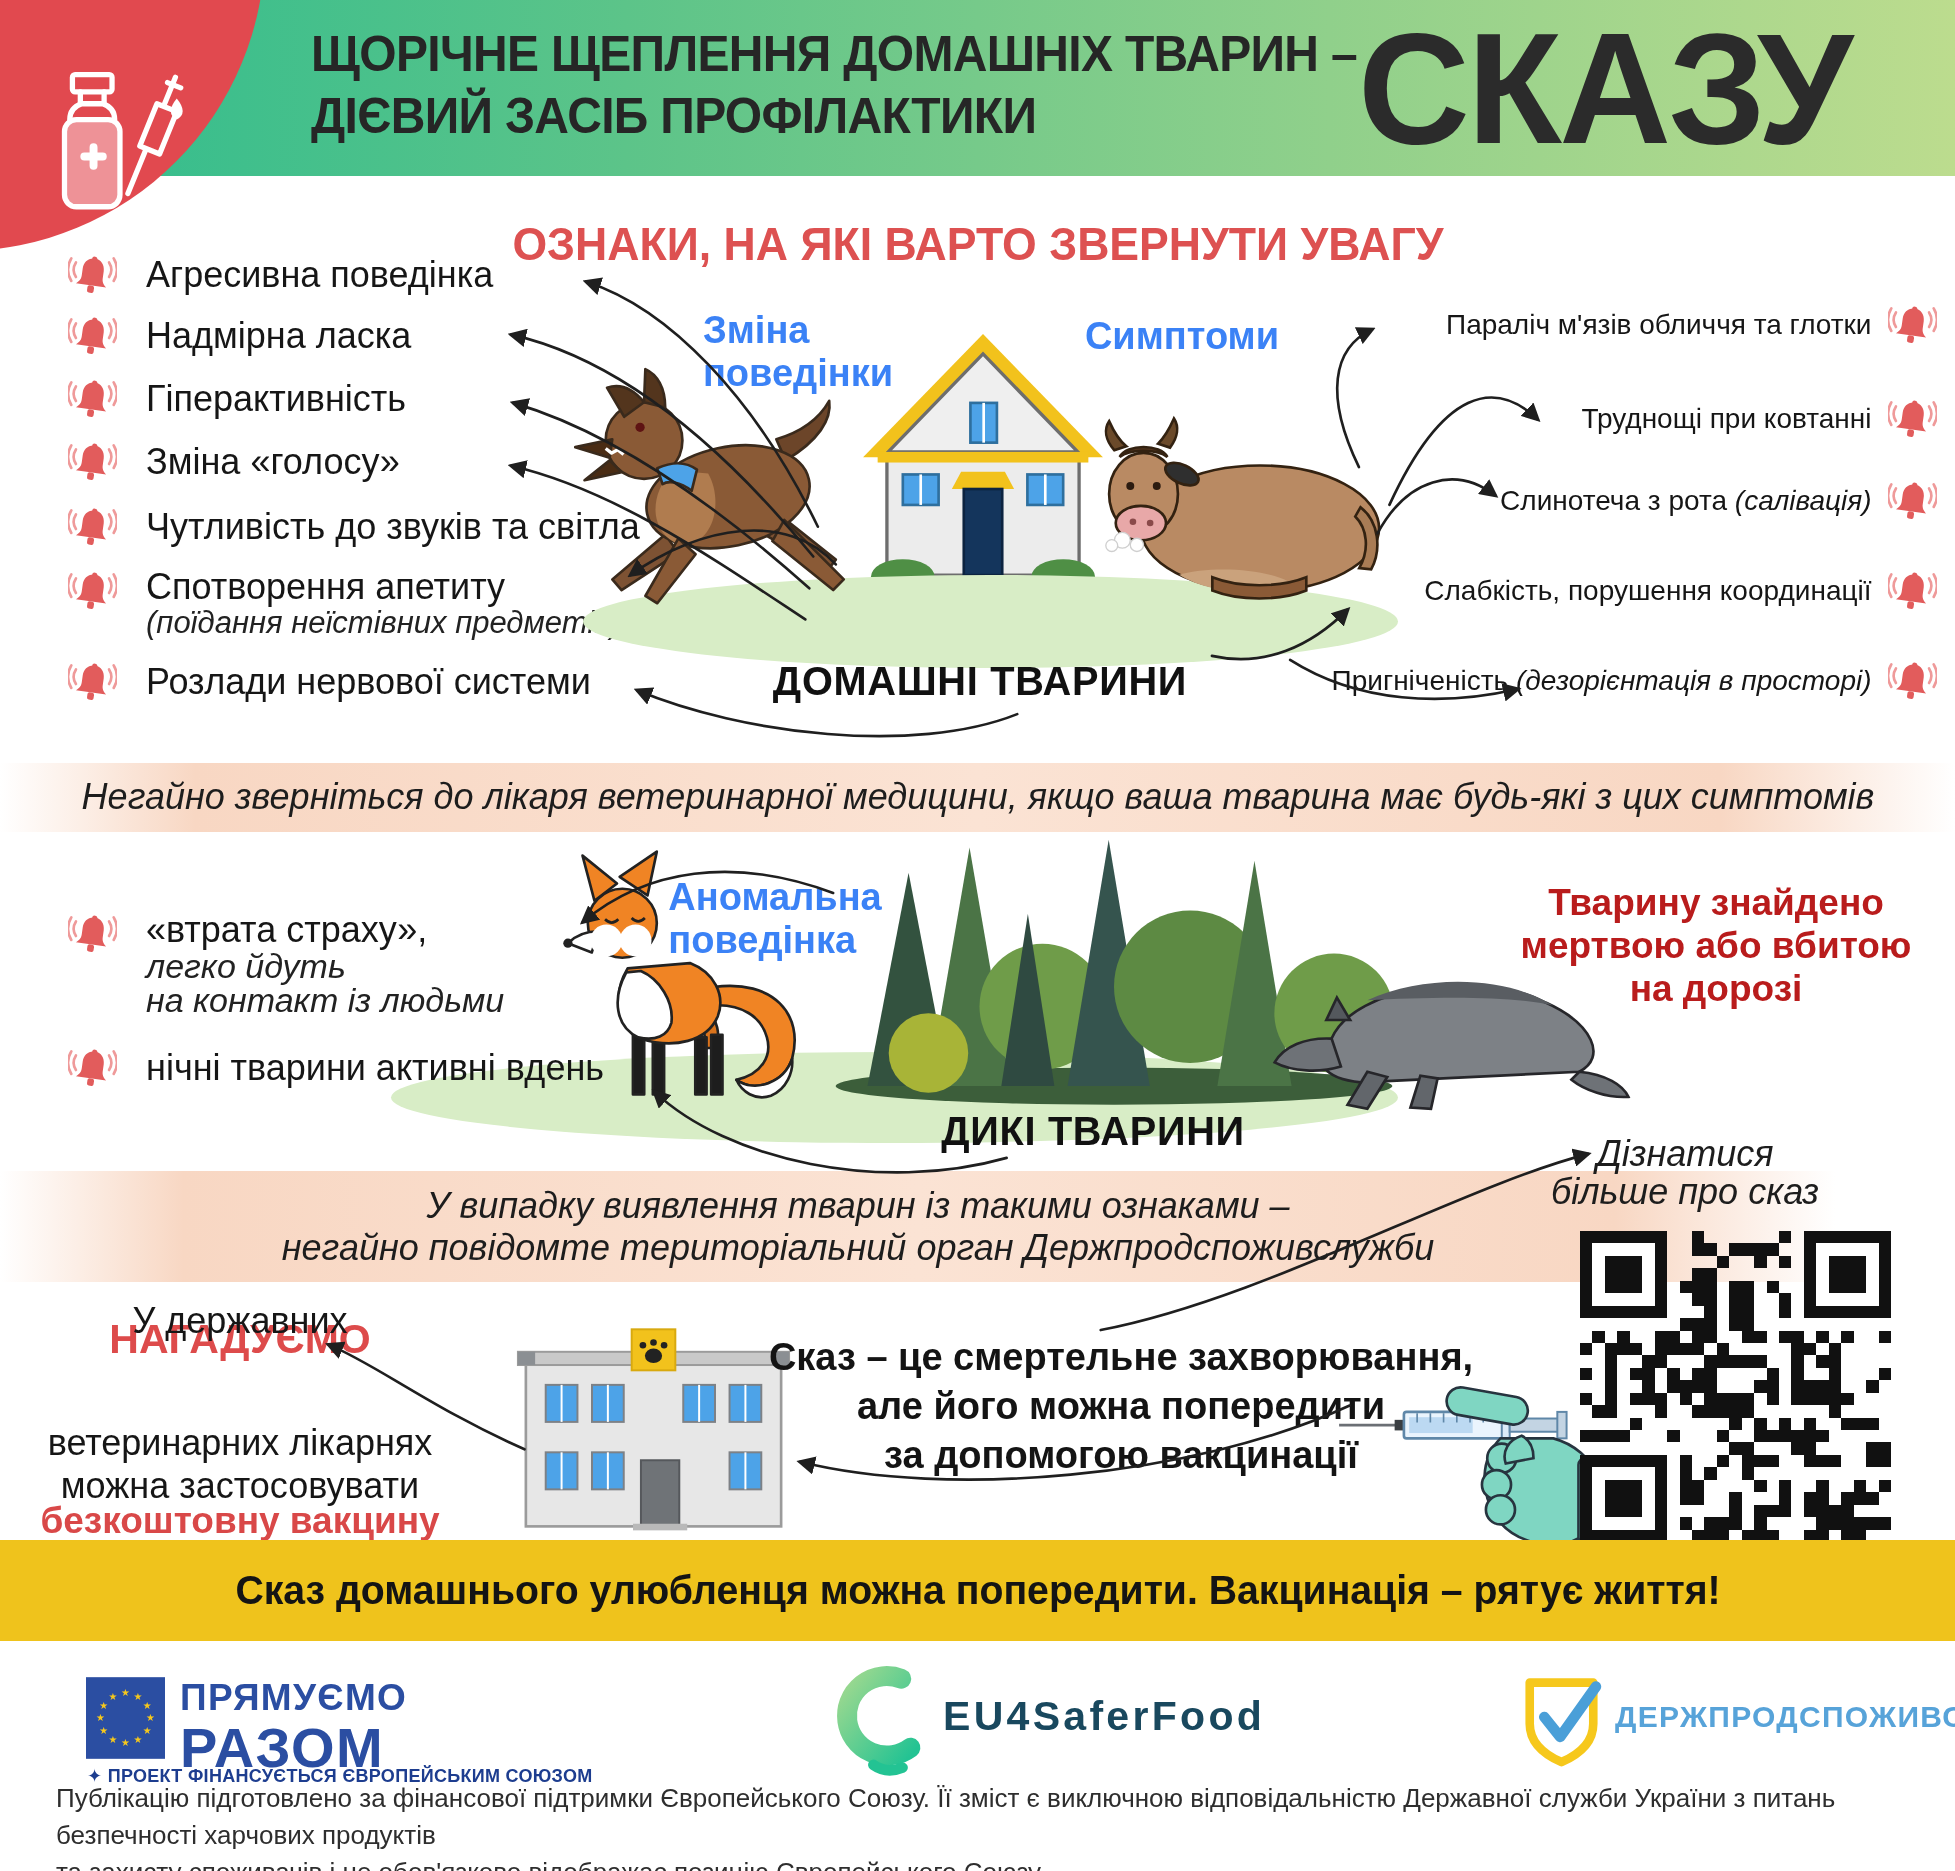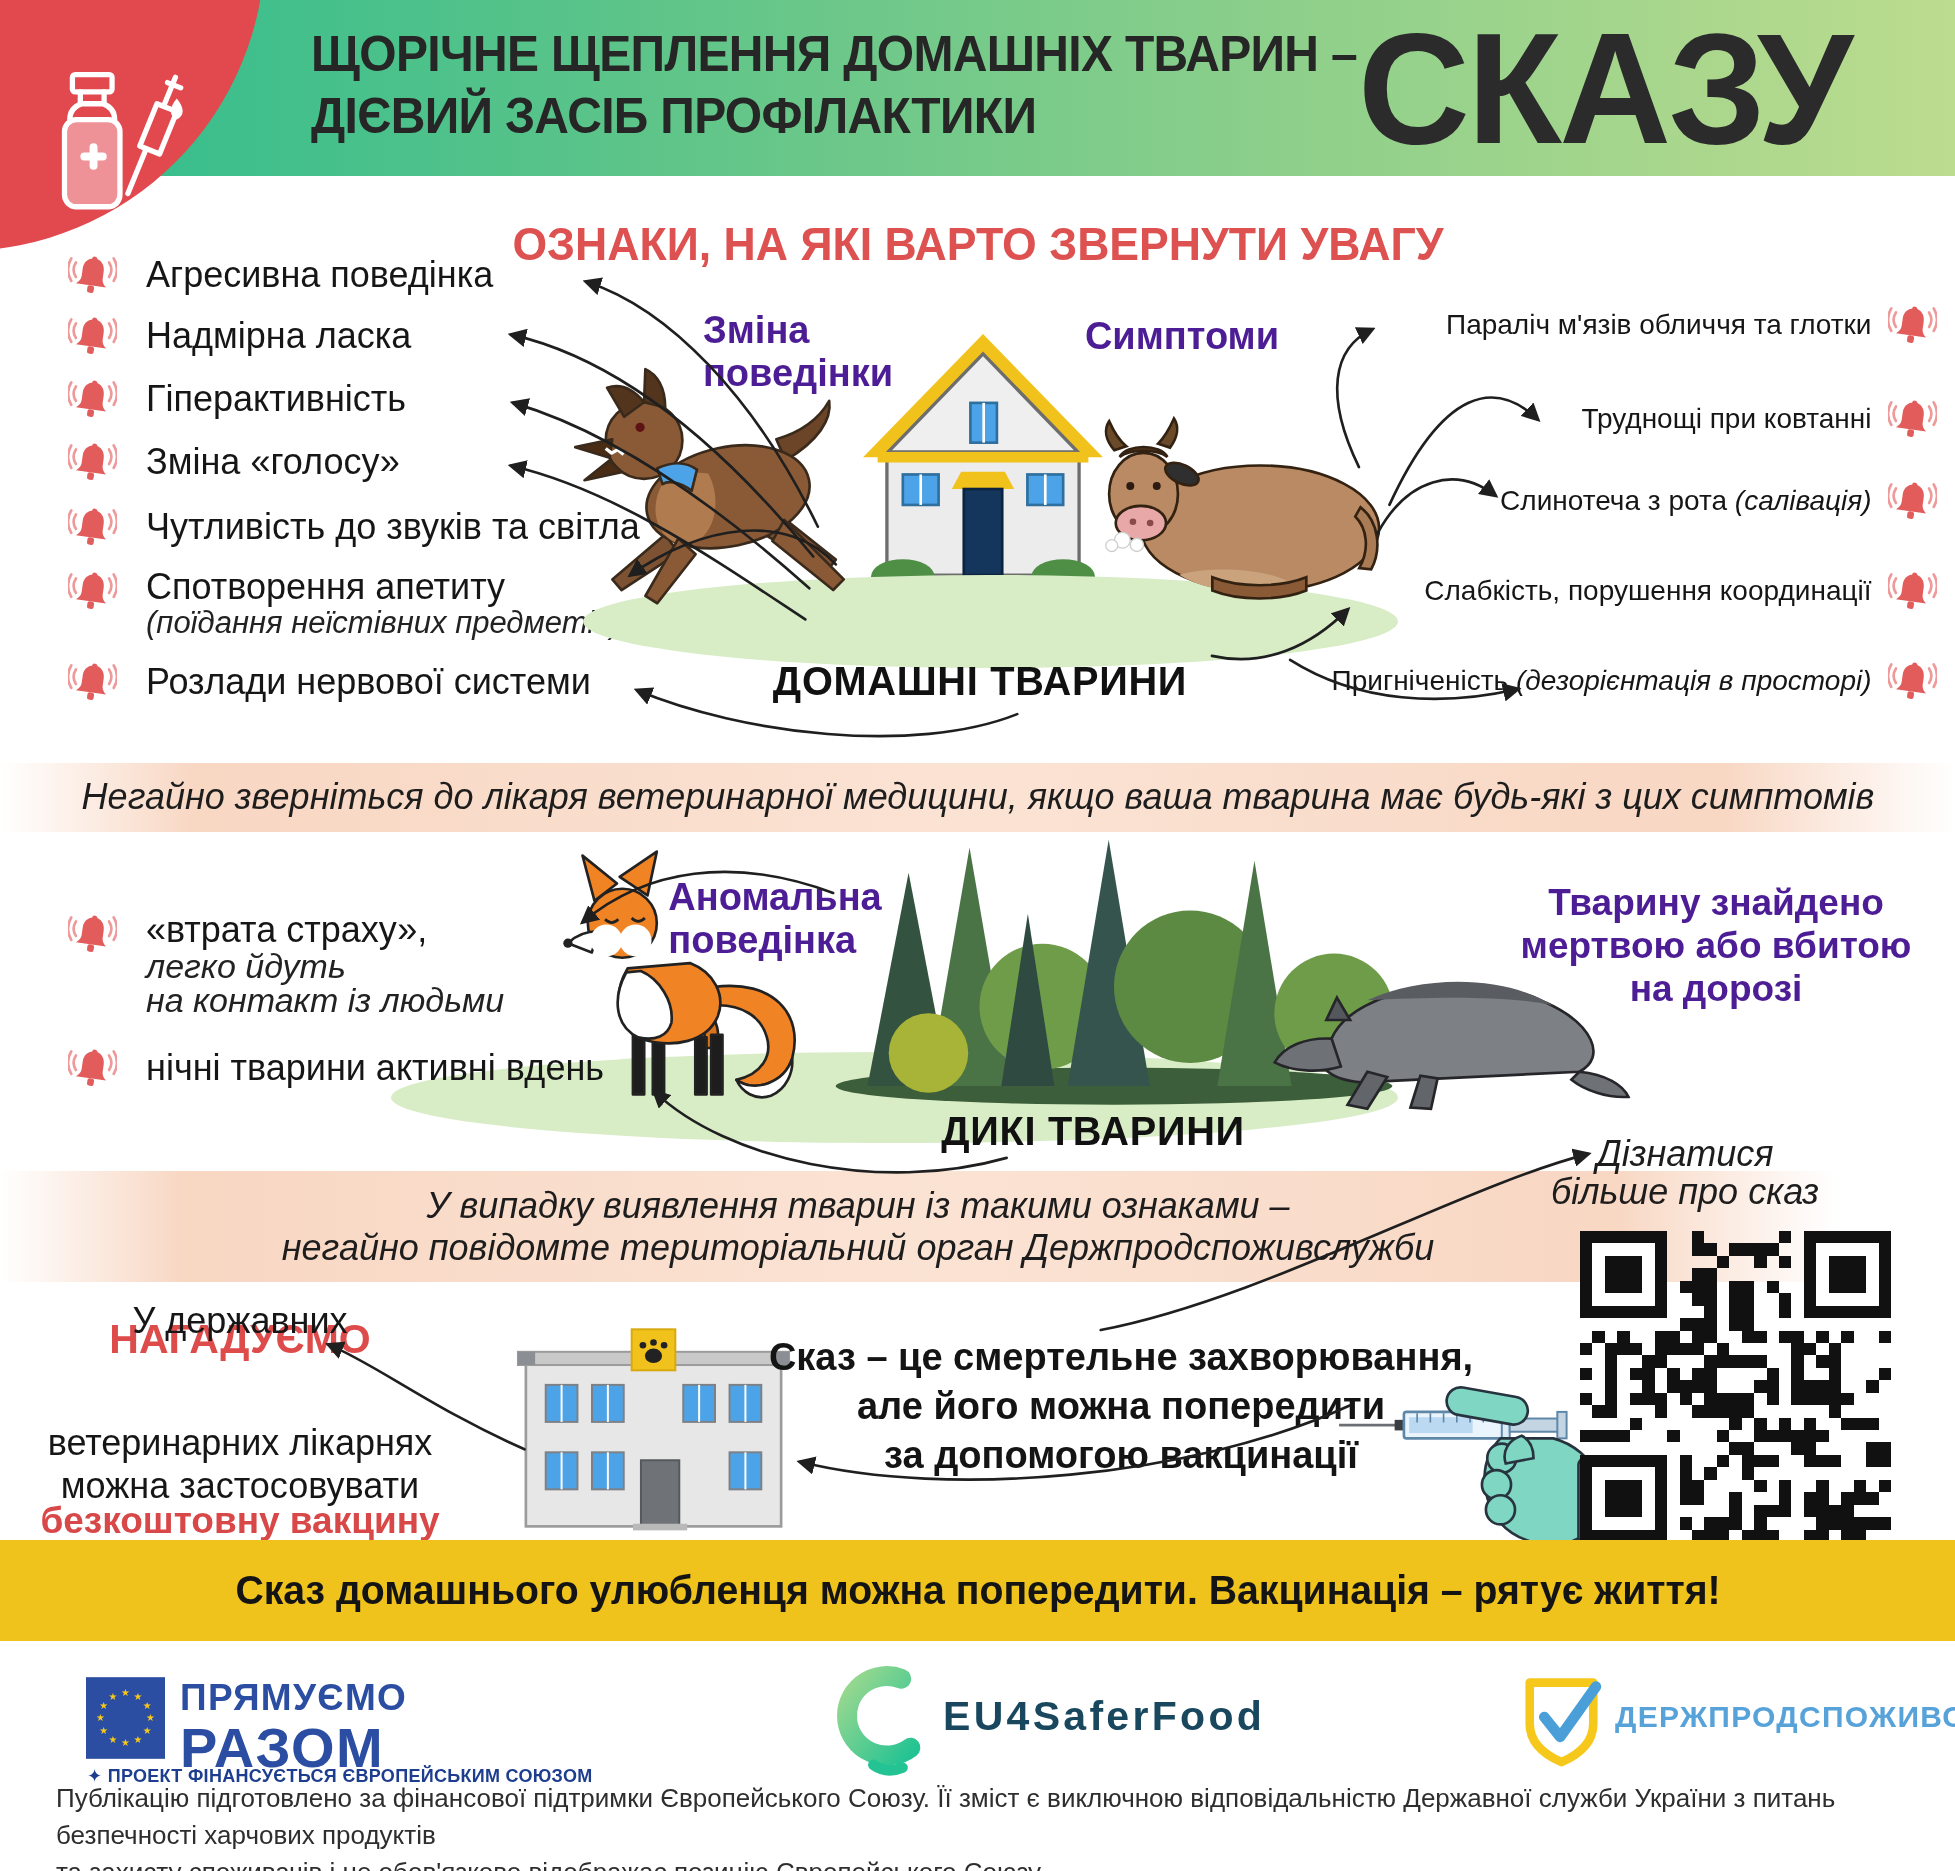--- a/index.html
+++ b/index.html
@@ -10,39 +10,39 @@
   .hdr-band{left:0;top:0;width:1955px;height:176px;
             background:linear-gradient(90deg,#2ebc8e 0%,#5cc489 32%,#90d08b 68%,#bcdc8e 100%);}
   .hdr-circle{left:-344px;top:-358px;width:609px;height:609px;border-radius:50%;background:#e1494f;}
   .hdr-title{left:311px;top:22.5px;font-size:50px;font-weight:800;line-height:1.24;color:#262626;
              letter-spacing:-0.7px;transform:scaleX(.96);transform-origin:left top;white-space:nowrap;}
   .hdr-big{left:1358px;top:88px;transform:translateY(-50%) scaleX(.98);transform-origin:left center;
            font-size:158px;font-weight:800;letter-spacing:-2.6px;color:#2b2b2b;line-height:1;}
   
   .sec-title{left:978px;top:244px;transform:translate(-50%,-50%) scaleX(.97);font-size:46px;font-weight:800;
              color:#dd5151;white-space:nowrap;}
-  .lbl{transform:translate(-50%,-50%);font-size:38px;font-weight:800;color:#4c1d95;white-space:nowrap;}
+  .lbl{transform:translate(-50%,-50%);font-size:38px;font-weight:800;color:#3b82f6;white-space:nowrap;}
   .cap{transform:translate(-50%,-50%) scaleX(.97);font-size:41px;font-weight:800;letter-spacing:0.7px;
        color:#111;white-space:nowrap;}
   
   .li{display:flex;align-items:center;gap:29px;transform:translateY(-50%);}
   .li.top{align-items:flex-start;}
   .li.top .bell{margin-top:1.3px;}
   .bell{width:49px;height:44px;flex:none;}
   .li-text{font-size:36px;color:#161616;white-space:nowrap;line-height:38px;}
   .li-note{display:block;font-style:italic;font-size:31px;color:#222;line-height:34px;}
   .li-note:empty{display:none;}
   .ri{display:flex;align-items:center;gap:16px;justify-content:flex-end;transform:translateY(-50%);right:18.5px;}
   .ri-text{font-size:28px;color:#161616;white-space:nowrap;}
   .ri-note{font-style:italic;}
   .ri-note:empty{display:none;}
   
   .peach{height:69px;background:linear-gradient(90deg,rgba(248,215,195,0) 0%,#f8d7c3 10%,#fbe3d4 50%,#f8d7c3 88%,rgba(248,215,195,0) 100%);}
   .banner-text{transform:translate(-50%,-50%);font-style:italic;font-size:36px;color:#1d1d1d;white-space:nowrap;}
-  .bold-note{transform:translate(-50%,-50%);font-size:37px;font-weight:800;color:#4c1d95;white-space:nowrap;}
+  .bold-note{transform:translate(-50%,-50%);font-size:37px;font-weight:800;color:#b91c1c;white-space:nowrap;}
   .yellow-band{left:0;top:1540px;width:1955px;height:101px;background:#efc31c;}
   .yellow-text{left:978px;top:1590px;transform:translate(-50%,-50%) scaleX(.98);font-size:40px;font-weight:800;
                color:#141414;white-space:nowrap;}
   
   .rem-title{transform:translate(-50%,-50%);font-size:41px;font-weight:800;color:#dd4b4b;white-space:nowrap;}
   .rem-line{transform:translate(-50%,-50%);font-size:36px;color:#161616;white-space:nowrap;}
   .rem-hl{transform:translate(-50%,-50%);font-size:37px;font-weight:800;color:#d94848;white-space:nowrap;text-align:center;}
   .vacc-line{transform:translate(-50%,-50%);font-size:38px;font-weight:800;color:#141414;white-space:nowrap;}
   .qr-label{transform:translate(-50%,-50%);font-style:italic;font-size:36px;color:#1d1d1d;white-space:nowrap;}
   

